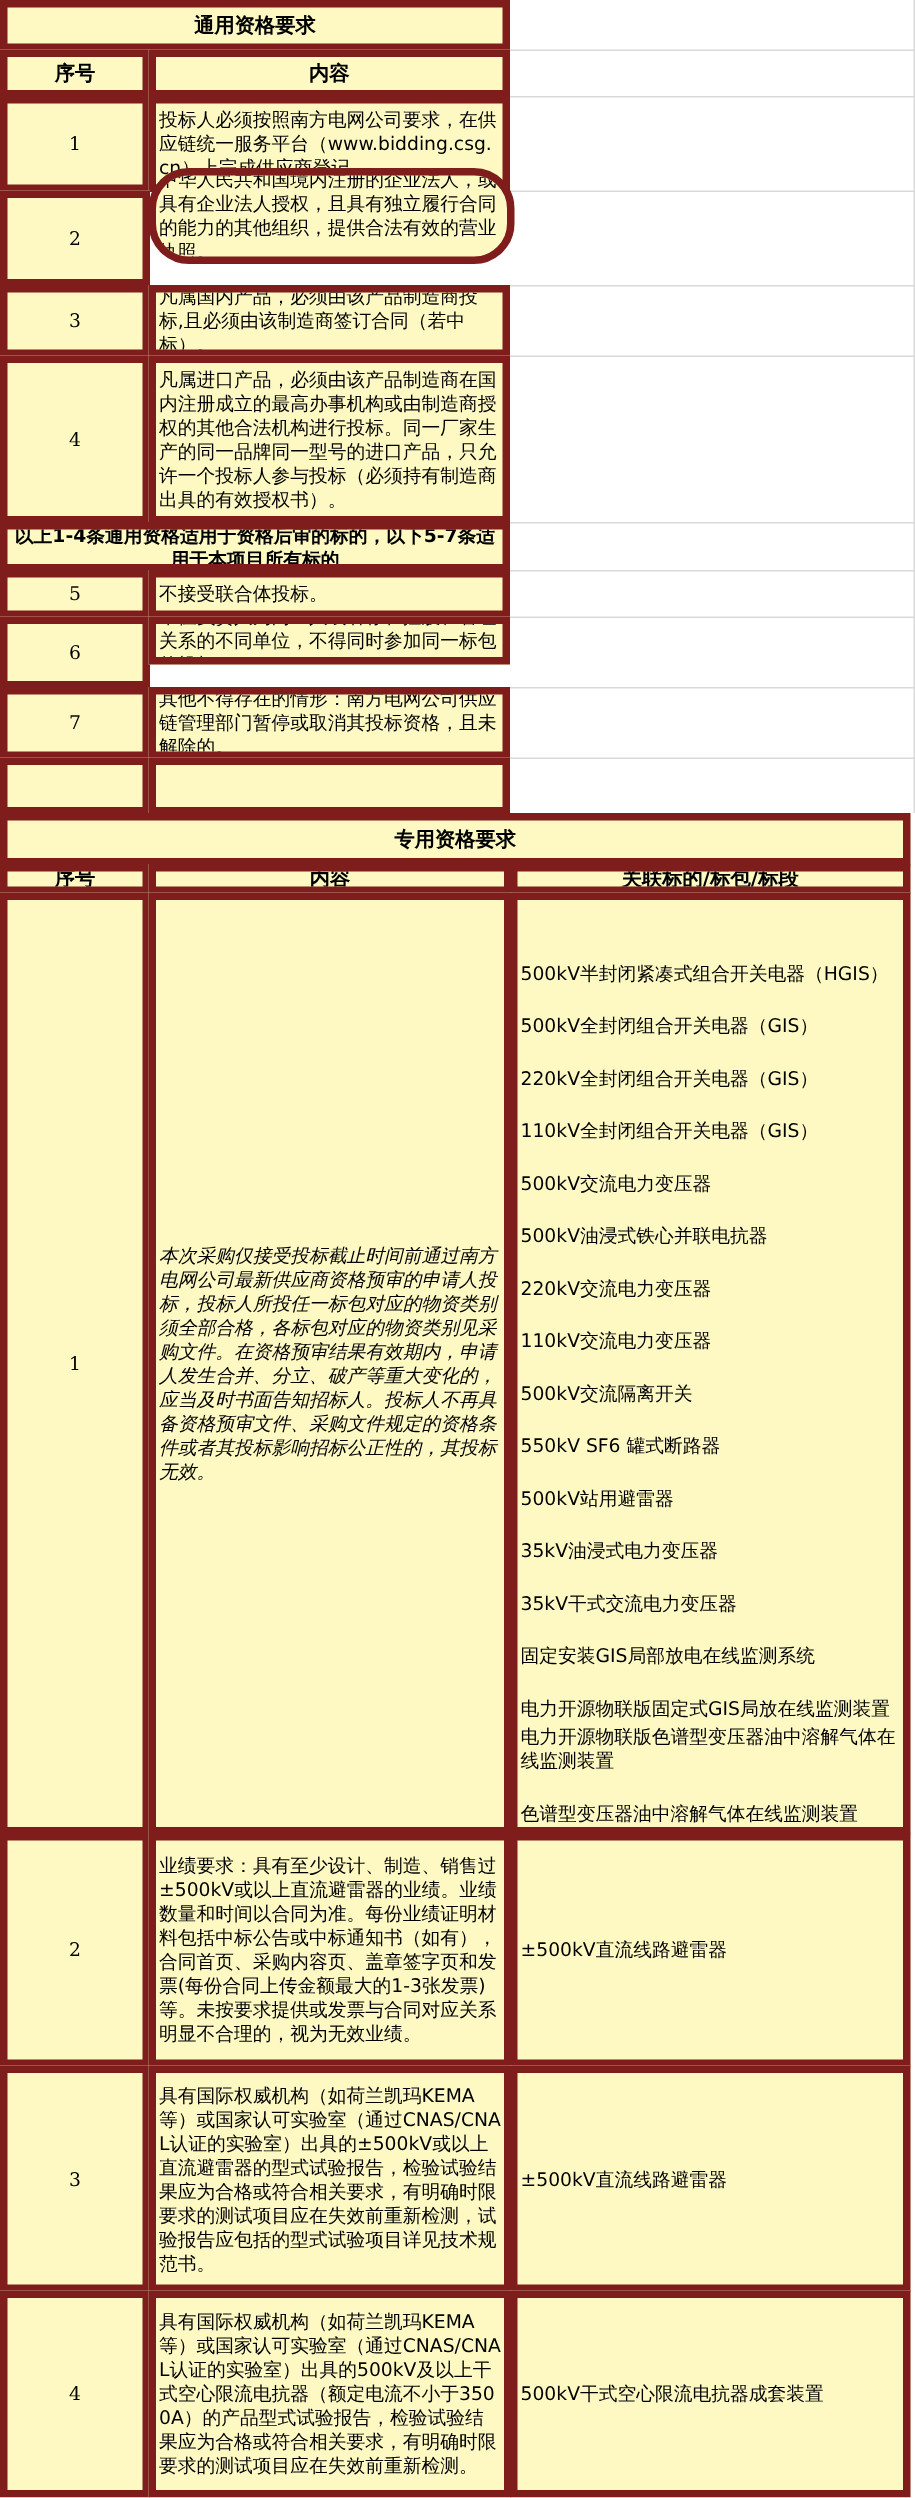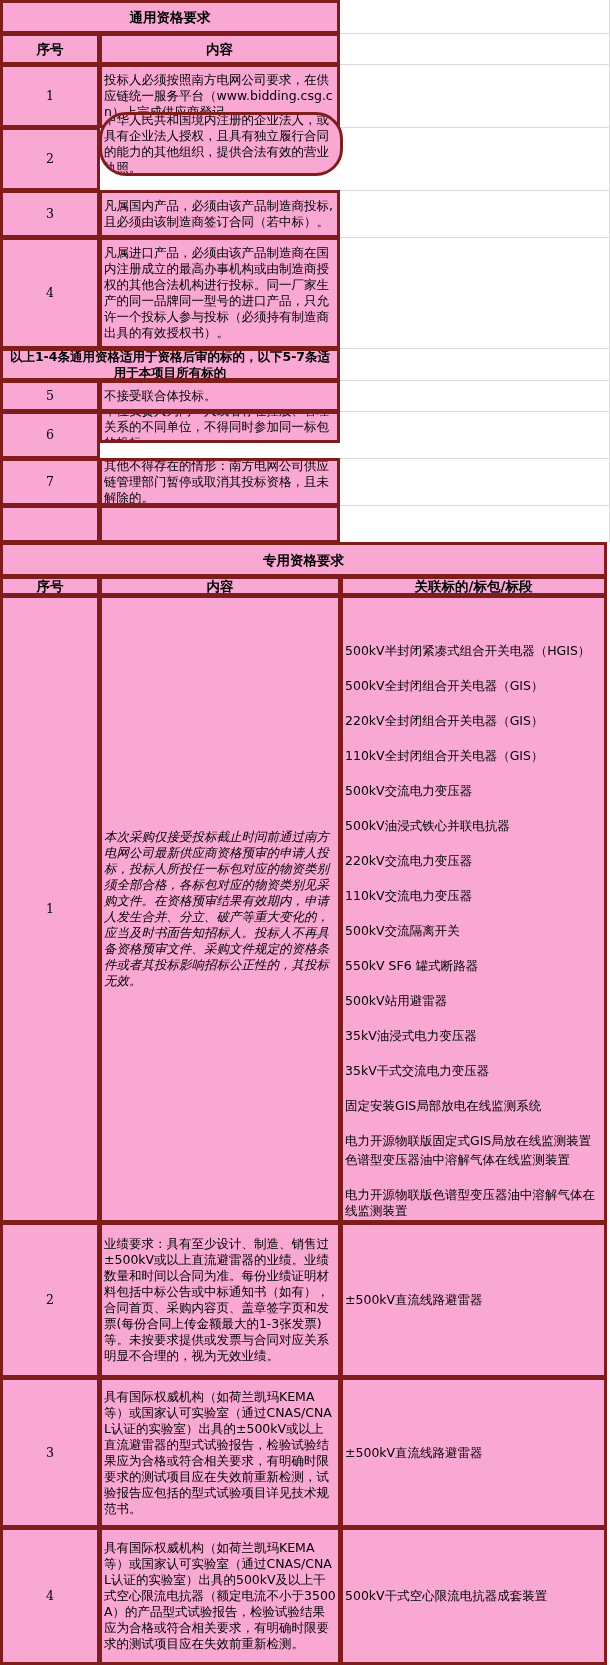--- a/index.html
+++ b/index.html
@@ -1,21 +1,21 @@
 <!DOCTYPE html>
 <html><head>
 <meta charset="utf-8">
 <style>
   html, body { margin:0; padding:0; background:#ffffff; }
   body { width:610px; height:1665px; position:relative; overflow:hidden;
          font-family:"DejaVu Sans","Liberation Sans",sans-serif; color:#000; font-size:12.5px; }
   .grid-bg { position:absolute; left:0; top:0; width:610px; height:1665px; }
   .gridline-h { position:absolute; left:340px; width:270px; height:1px; background:#d9d9d9; }
   .gridline-v { position:absolute; top:0; width:1px; height:542px; background:#d9d9d9; }
-  .cell { position:absolute; box-sizing:border-box; border:3px solid #7f1d1d; background:#f9a8d4;
+  .cell { position:absolute; box-sizing:border-box; border:5px solid #7f1d1d; background:#fef9c3;
           display:flex; align-items:center; overflow:hidden; }
   .cell.center { justify-content:center; text-align:center; }
   .cell.bold { font-weight:bold; }
   .cell.title { font-size:13.5px; }
   .cell .txt { line-height:16px; padding:0 2px; white-space:normal; word-break:break-all; }
   .cell.top { align-items:flex-end; }
   .num { font-family:"DejaVu Serif","Liberation Serif",serif; }
   .items { display:flex; flex-direction:column; padding:1px 2px; width:100%; box-sizing:border-box; }
   .items .it { line-height:16px; min-height:16px; margin-bottom:19px; }
   .items .it:last-child { margin-bottom:0; }
@@ -135,22 +135,22 @@
       <span class="it">500kV油浸式铁心并联电抗器</span>
       <span class="it">220kV交流电力变压器</span>
       <span class="it">110kV交流电力变压器</span>
       <span class="it">500kV交流隔离开关</span>
       <span class="it">550kV SF6 罐式断路器</span>
       <span class="it">500kV站用避雷器</span>
       <span class="it">35kV油浸式电力变压器</span>
       <span class="it">35kV干式交流电力变压器</span>
       <span class="it">固定安装GIS局部放电在线监测系统</span>
       <span class="it" style="margin-bottom:3px">电力开源物联版固定式GIS局放在线监测装置</span>
+      <span class="it">电力开源物联版色谱型变压器油中溶解气体在线监测装置</span>
       <span class="it">色谱型变压器油中溶解气体在线监测装置</span>
-      <span class="it">电力开源物联版色谱型变压器油中溶解气体在线监测装置</span>
     </div>
   </div>
 
   <div class="cell center num" style="left:0;top:1222px;width:100px;height:156px;">
     <span class="txt">2</span>
   </div>
   <div class="cell" style="left:99px;top:1222px;width:242px;height:156px;">
     <span class="txt">业绩要求：具有至少设计、制造、销售过±500kV或以上直流避雷器的业绩。业绩数量和时间以合同为准。每份业绩证明材料包括中标公告或中标通知书（如有），合同首页、采购内容页、盖章签字页和发票(每份合同上传金额最大的1-3张发票)等。未按要求提供或发票与合同对应关系明显不合理的，视为无效业绩。</span>
   </div>
   <div class="cell" style="left:340px;top:1222px;width:267px;height:156px;">

